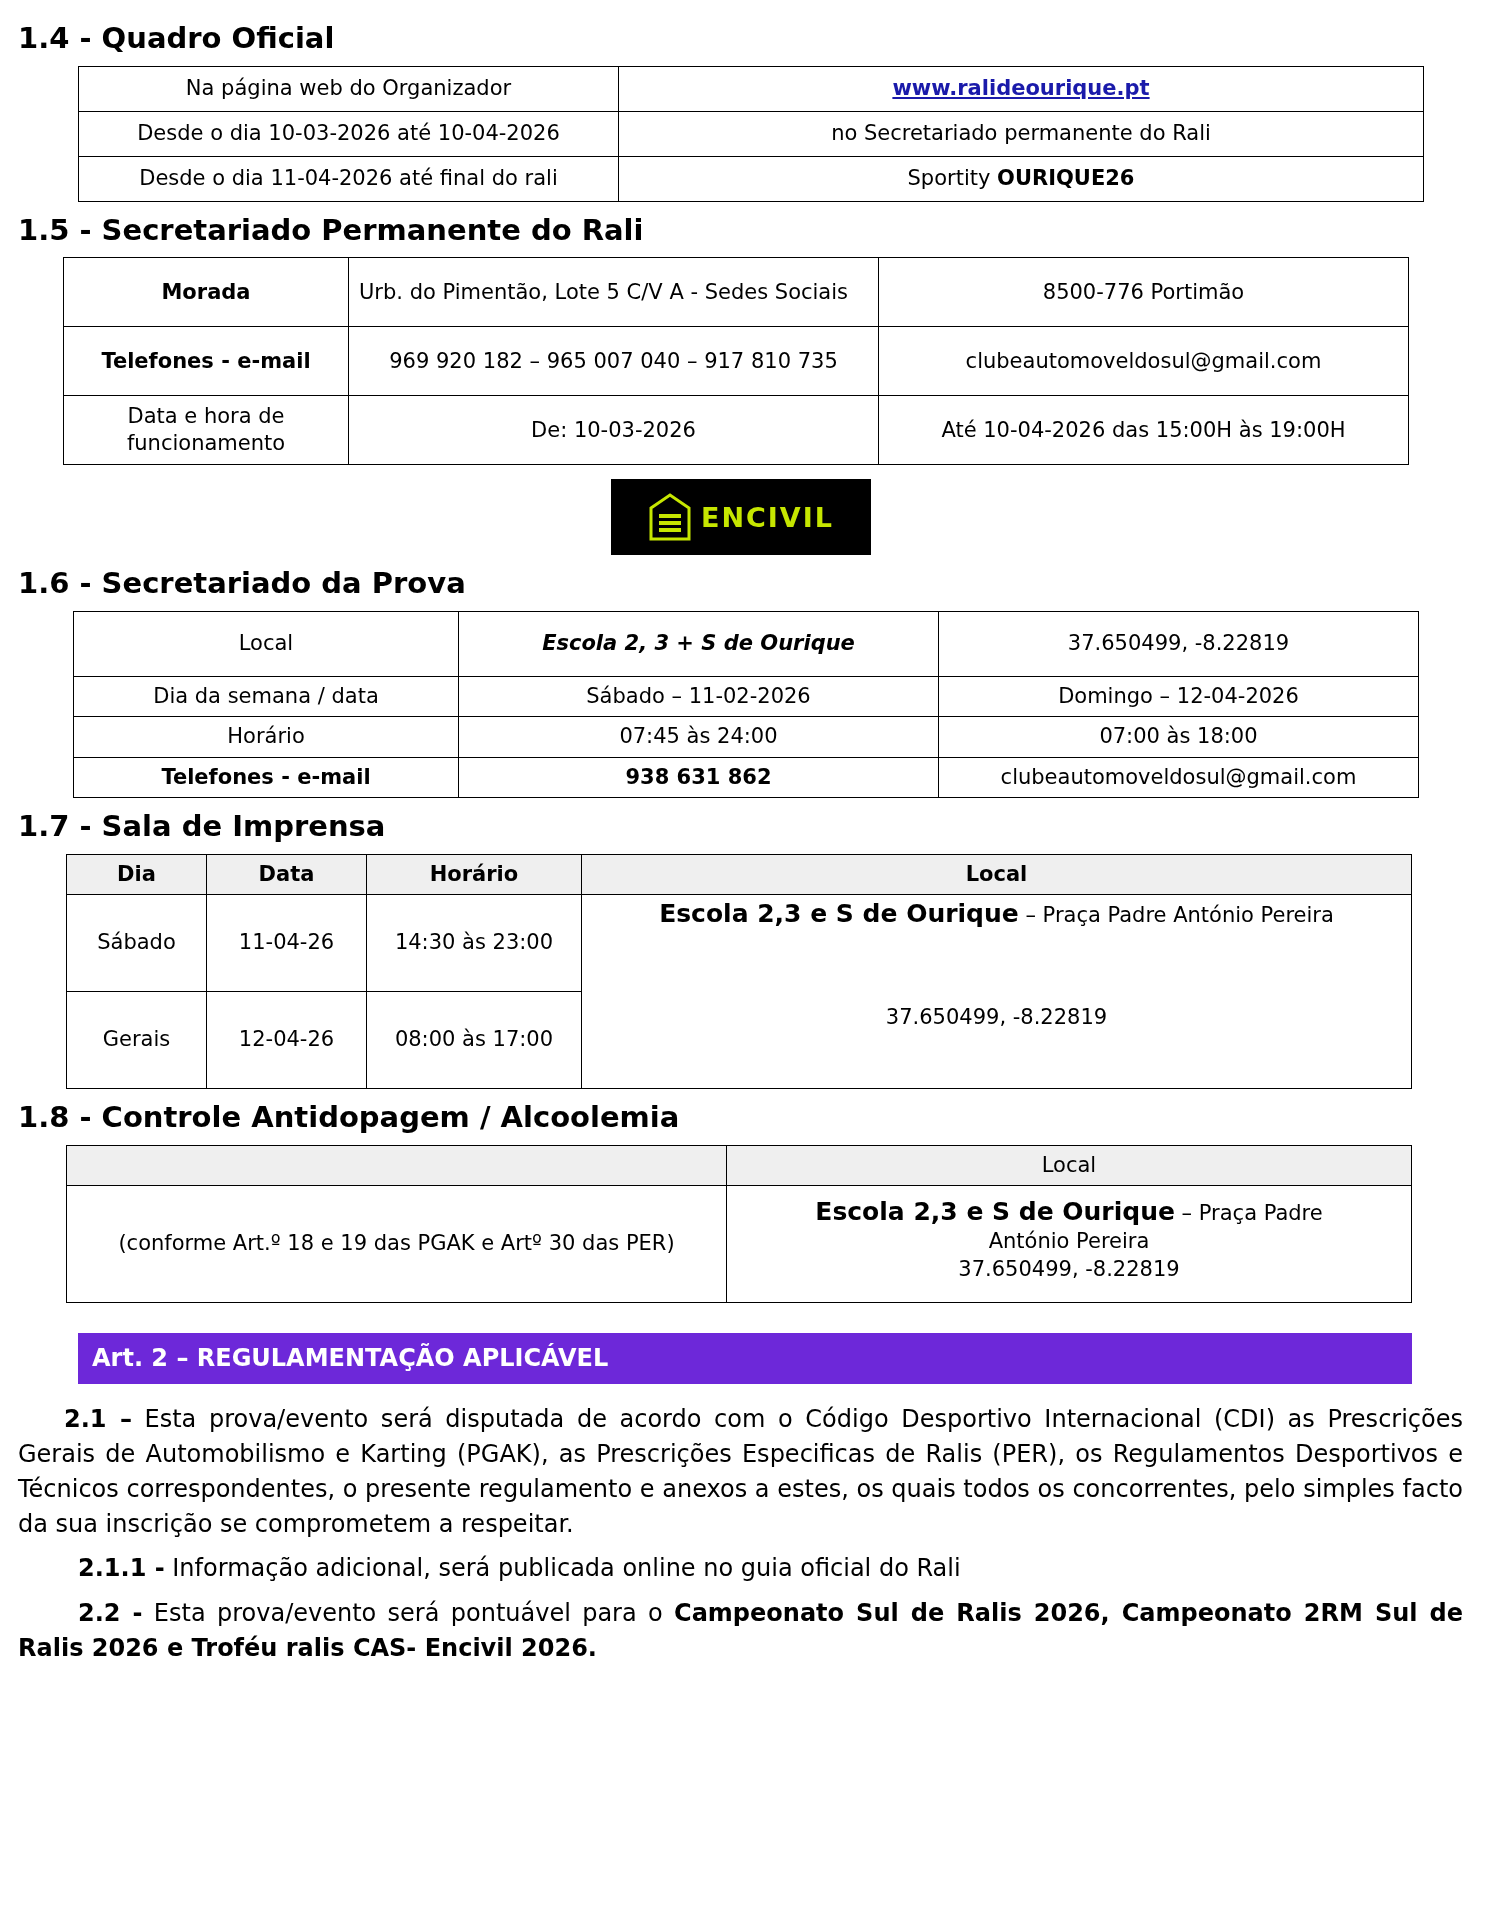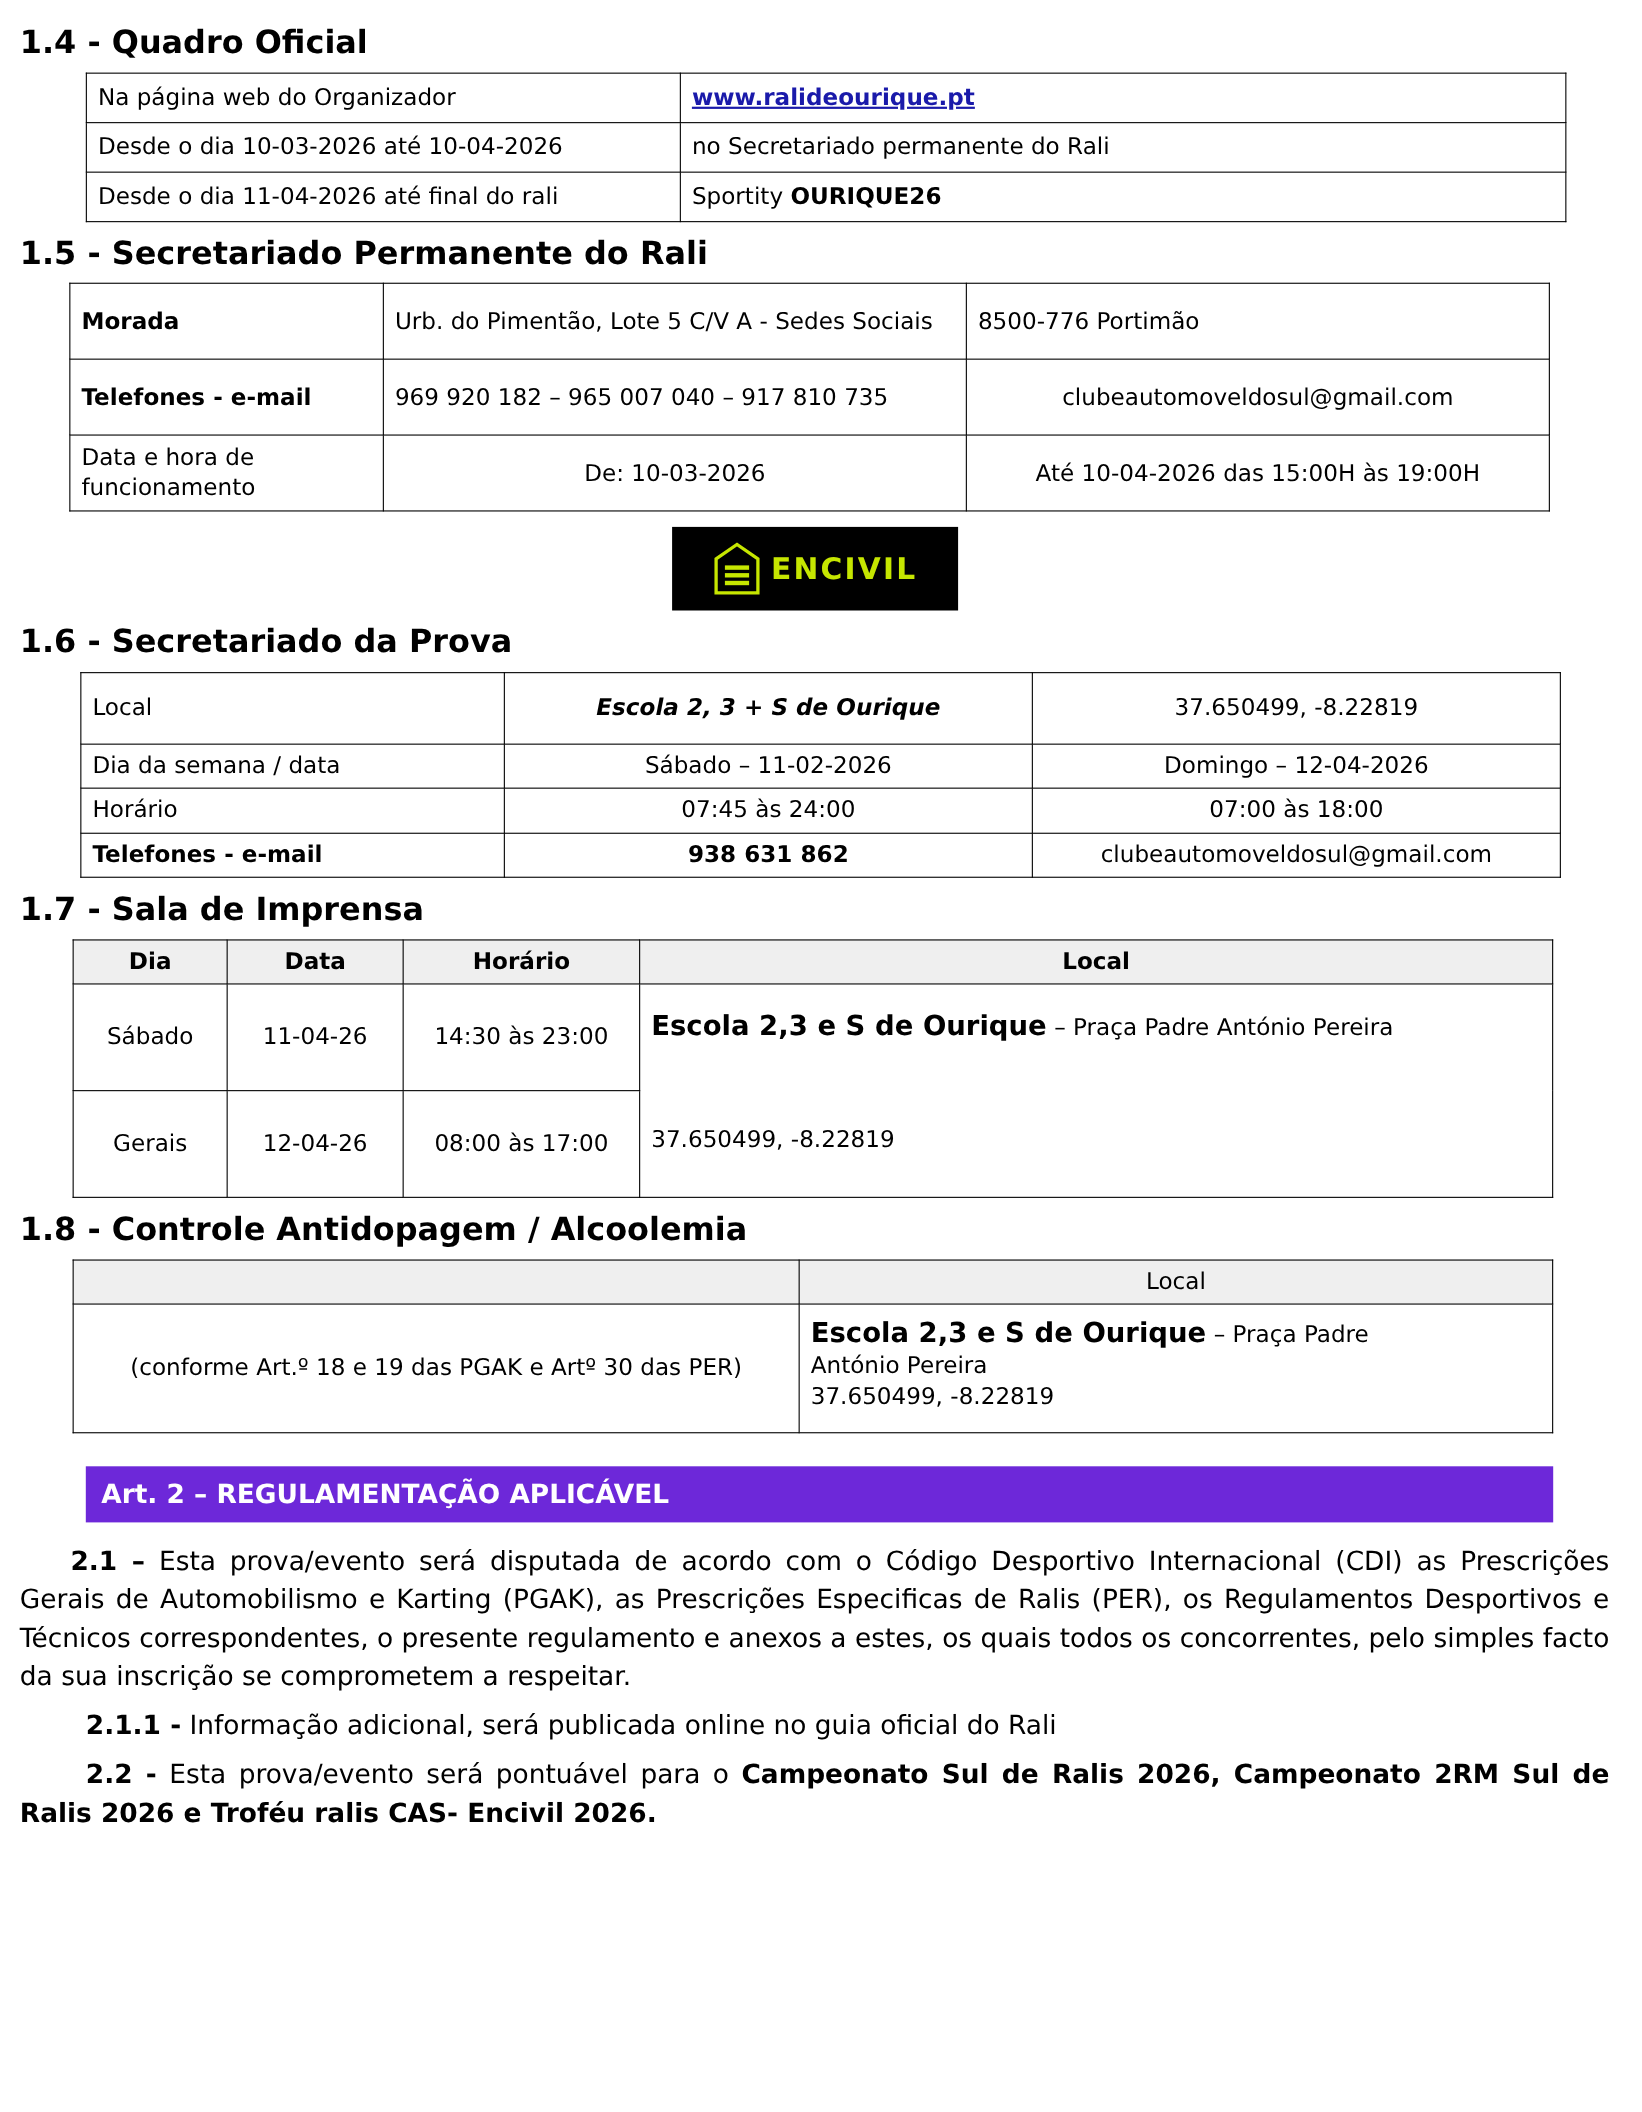--- a/index.html
+++ b/index.html
@@ -34,21 +34,21 @@
   table {
     border-collapse: collapse;
     table-layout: fixed;
   }
   table td, table th {
     border: 1px solid #000000;
     padding: 6px 10px;
     font-size: 21px;
     vertical-align: middle;
     font-weight: normal;
-    text-align: left;
+    text-align: center;
   }
   .tbl-quadro {
     width: 1345px;
     margin: 0 0 6px 60px;
   }
   .tbl-quadro td { height: 32px; }
   a.weblink {
     color: #1a1aaa;
     font-weight: bold;
     text-decoration: underline;
@@ -97,23 +97,23 @@
     width: 1345px;
     margin: 0 0 6px 48px;
   }
   .tbl-imprensa th {
     background: #efefef;
     font-weight: bold;
     text-align: center;
   }
   .tbl-imprensa td { text-align: center; }
   .tbl-imprensa td.local-cell {
-    text-align: left;
+    text-align: center;
     vertical-align: top;
-    padding-top: 22px;
+    padding-top: 3px;
   }
   .tbl-anti {
     width: 1345px;
     margin: 0 0 6px 48px;
   }
   .tbl-anti th {
     background: #efefef;
     font-weight: normal;
     text-align: center;
   }

